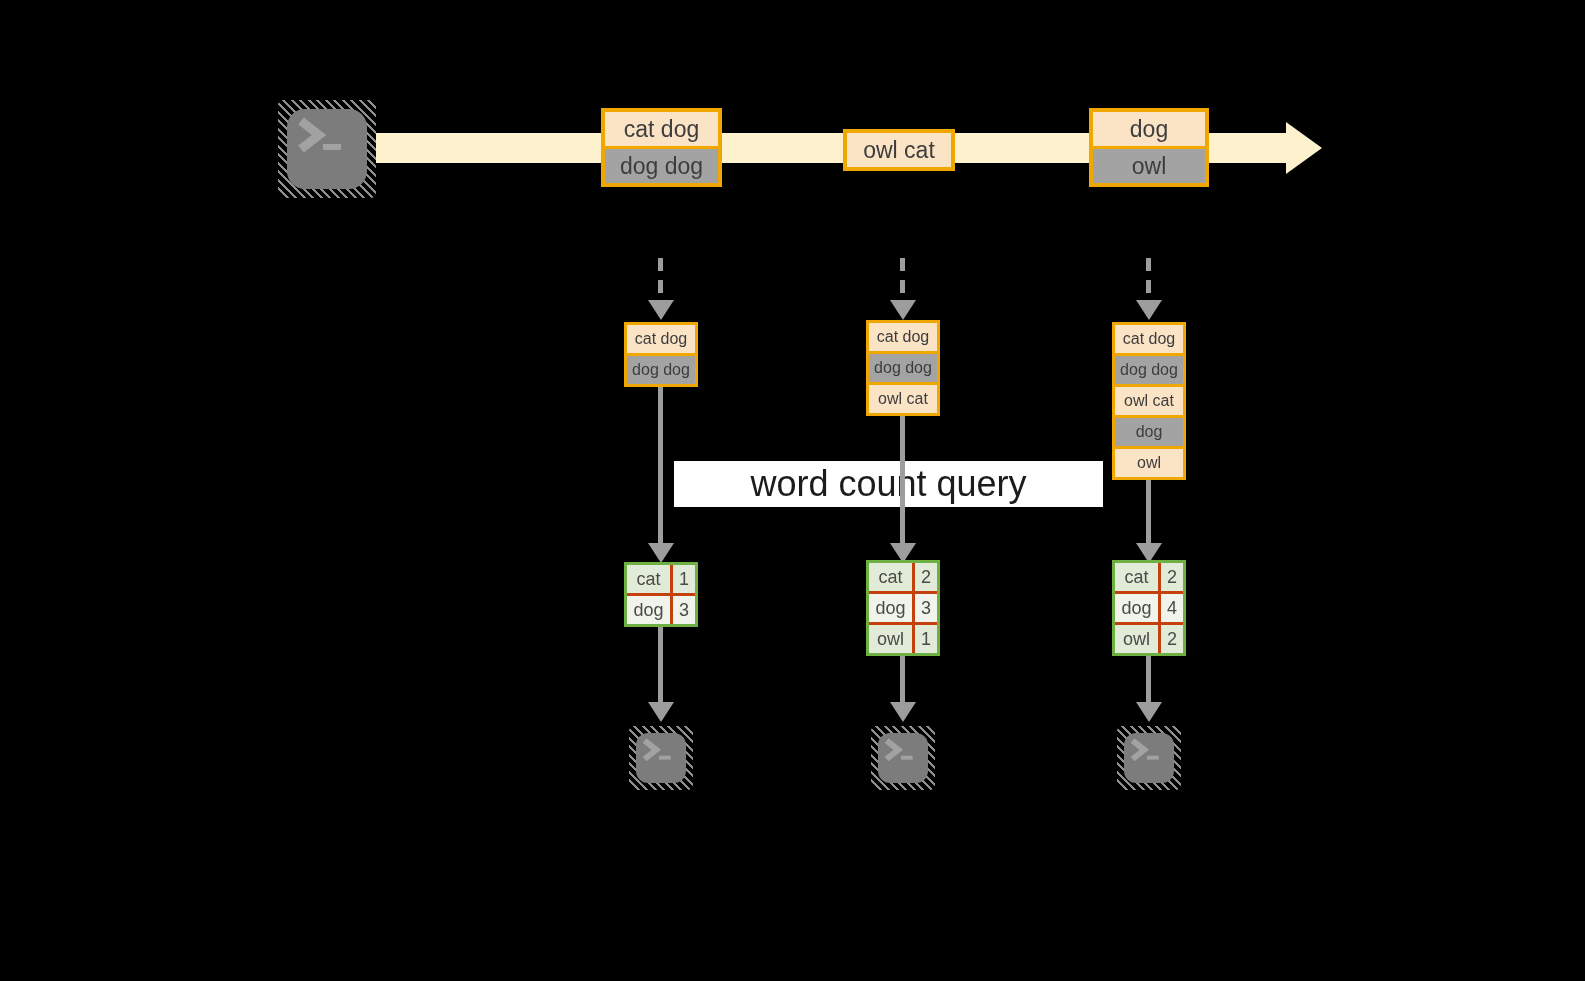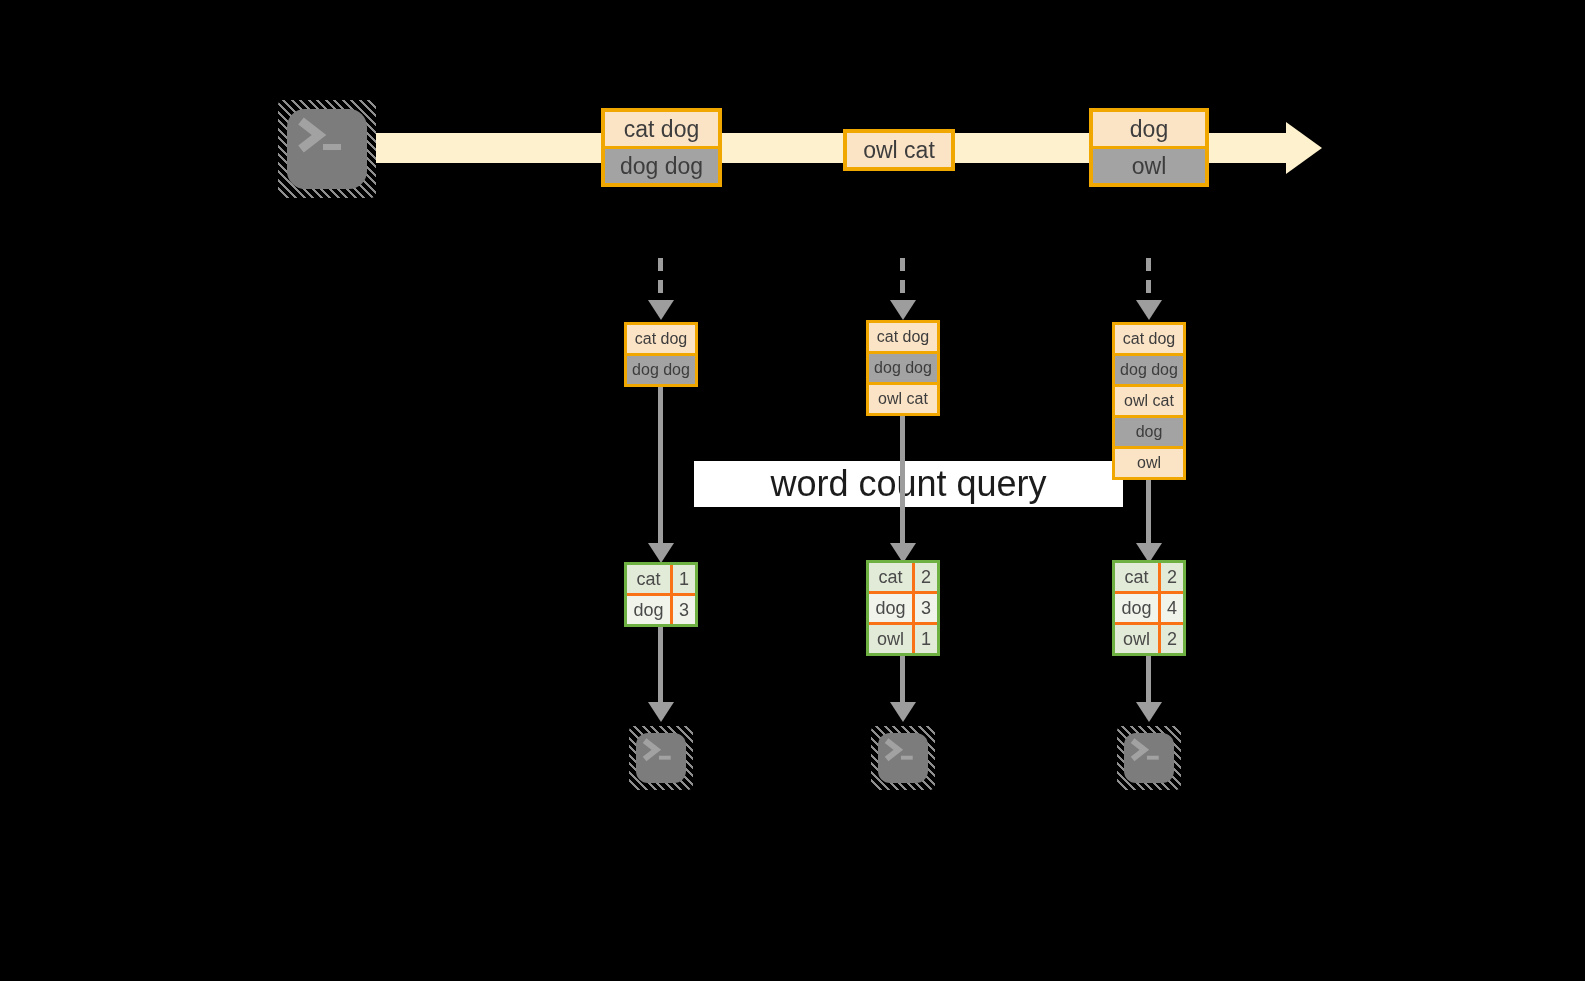--- a/index.html
+++ b/index.html
@@ -35,24 +35,24 @@
   .lbox .orow + .orow{border-top:3px solid #f0a800;}
   .dark{background:#fbe3c6;}
   .light{background:#a3a3a3;}
   
   .dline{position:absolute;width:5px;z-index:2;
     background:repeating-linear-gradient(to bottom,#9d9d9d 0 13px,rgba(0,0,0,0) 13px 22px);}
   .sline{position:absolute;width:5px;background:#9d9d9d;z-index:2;}
   .ahead{position:absolute;width:0;height:0;z-index:2;
     border-left:13px solid transparent;border-right:13px solid transparent;border-top:20px solid #9d9d9d;}
   
-  .querybox{position:absolute;left:694px;top:461px;width:429px;height:46px;background:#ffffff;z-index:1;
+  .querybox{position:absolute;left:674px;top:461px;width:429px;height:46px;background:#ffffff;z-index:1;
     display:flex;align-items:center;justify-content:center;font-size:36px;color:#1c1c1c;}
   
-  .gtable{position:absolute;box-sizing:border-box;border:3px solid #6fb042;background:#f97316;
+  .gtable{position:absolute;box-sizing:border-box;border:3px solid #6fb042;background:#c2410c;
     display:flex;flex-direction:column;gap:3px;z-index:2;width:74px;}
   .grow{display:flex;gap:3px;height:28px;}
   .gcell{display:flex;align-items:center;justify-content:center;font-size:18px;color:#4a4a4a;}
   .gword{width:43px;}
   .gnum{flex:1;}
   .gdark{background:#e2ebd7;}
   .glight{background:#f0f4eb;}
 </style>
 </head>
 <body>

